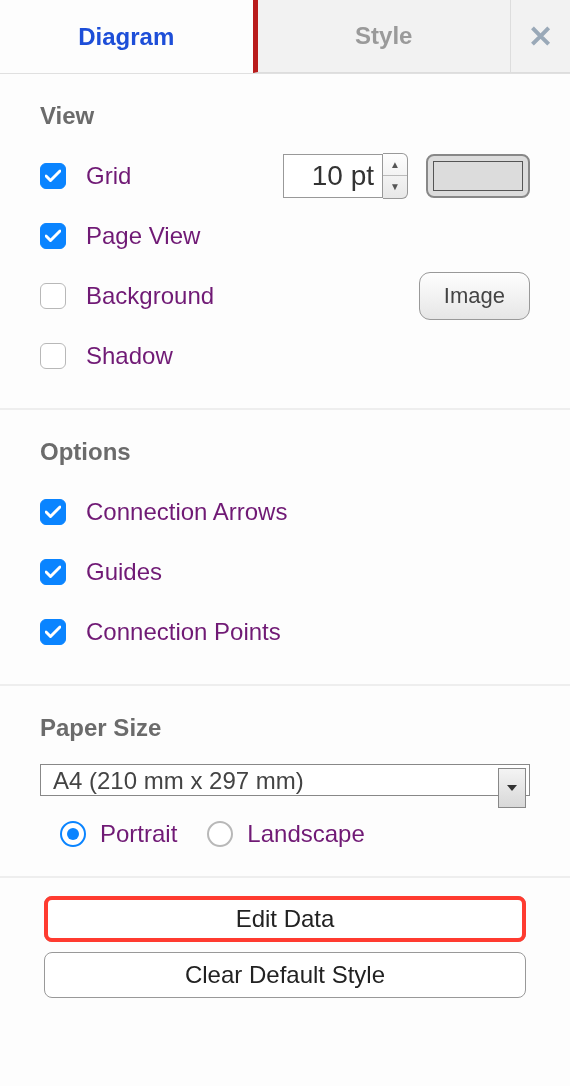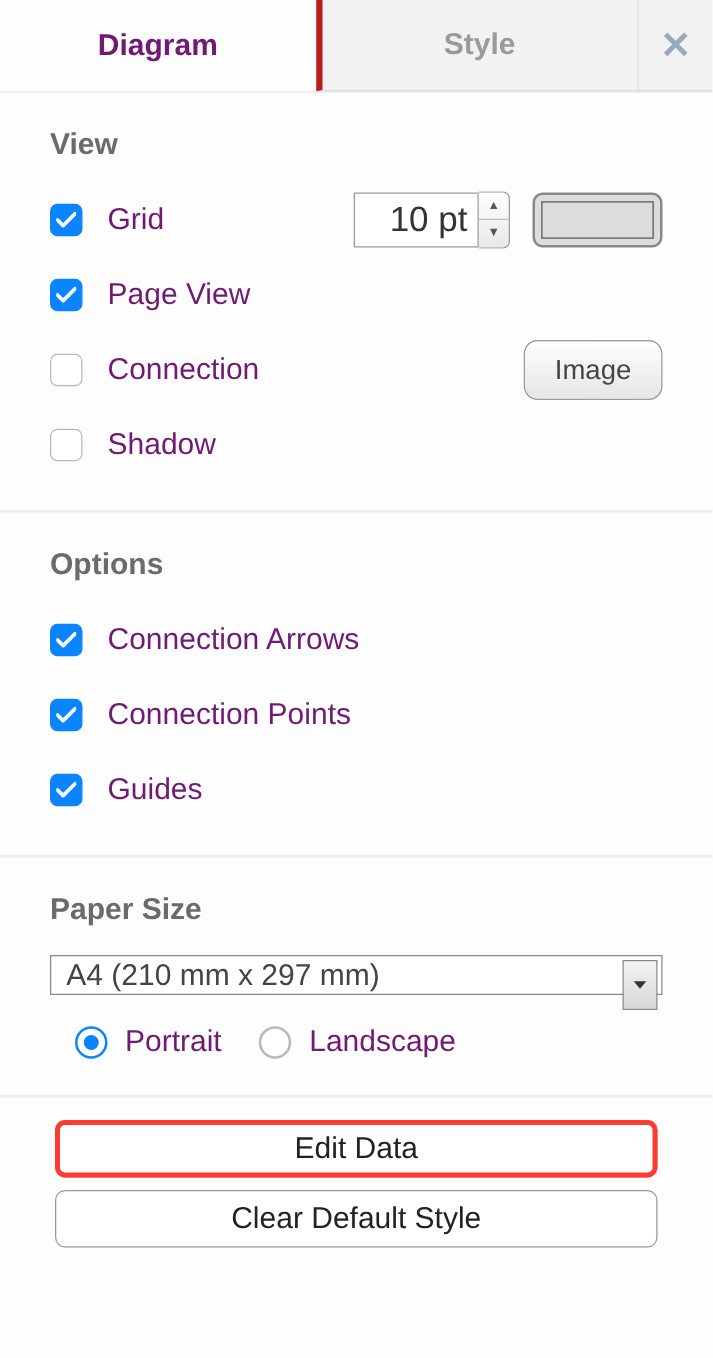--- a/index.html
+++ b/index.html
@@ -21,21 +21,21 @@
       flex: 1;
       display: flex;
       align-items: center;
       justify-content: center;
       font-weight: 600;
       color: #8a8a8a;
       cursor: pointer;
     }
     .tab.active {
       background: #fdfdfd;
-      color: #701a75;
+      color: #1d4ed8;
     }
     .tab.inactive {
       background: #f2f2f2;
       border-left: 5px solid #b91c1c;
       border-bottom: 1px solid #ddd;
       color: #9a9a9a;
     }
     .tab-close {
       width: 60px;
       display: flex;
@@ -283,21 +283,21 @@
           <path d="M1 7 L5.5 11.5 L15 2" stroke="#fff" stroke-width="3" fill="none" stroke-linecap="round" stroke-linejoin="round"></path>
         </svg>
     </div>
     <span class="lbl">Page View</span>
   </div>
 
   <div class="row">
     <div class="cb">
       
     </div>
-    <span class="lbl">Connection</span>
+    <span class="lbl">Background</span>
     <button class="img-btn">Image</button>
   </div>
 
   <div class="row">
     <div class="cb">
       
     </div>
     <span class="lbl">Shadow</span>
   </div>
 </div>
@@ -313,30 +313,30 @@
     </div>
     <span class="lbl">Connection Arrows</span>
   </div>
 
   <div class="row">
     <div class="cb checked">
       <svg width="16" height="14" viewBox="0 0 16 14">
           <path d="M1 7 L5.5 11.5 L15 2" stroke="#fff" stroke-width="3" fill="none" stroke-linecap="round" stroke-linejoin="round"></path>
         </svg>
     </div>
+    <span class="lbl">Guides</span>
+  </div>
+
+  <div class="row">
+    <div class="cb checked">
+      <svg width="16" height="14" viewBox="0 0 16 14">
+          <path d="M1 7 L5.5 11.5 L15 2" stroke="#fff" stroke-width="3" fill="none" stroke-linecap="round" stroke-linejoin="round"></path>
+        </svg>
+    </div>
     <span class="lbl">Connection Points</span>
-  </div>
-
-  <div class="row">
-    <div class="cb checked">
-      <svg width="16" height="14" viewBox="0 0 16 14">
-          <path d="M1 7 L5.5 11.5 L15 2" stroke="#fff" stroke-width="3" fill="none" stroke-linecap="round" stroke-linejoin="round"></path>
-        </svg>
-    </div>
-    <span class="lbl">Guides</span>
   </div>
 </div>
 
 <div class="section">
   <h3>Paper Size</h3>
 
   <div class="select-wrap">
     <select class="select">
       <option>A4 (210 mm x 297 mm)</option>
     </select>

